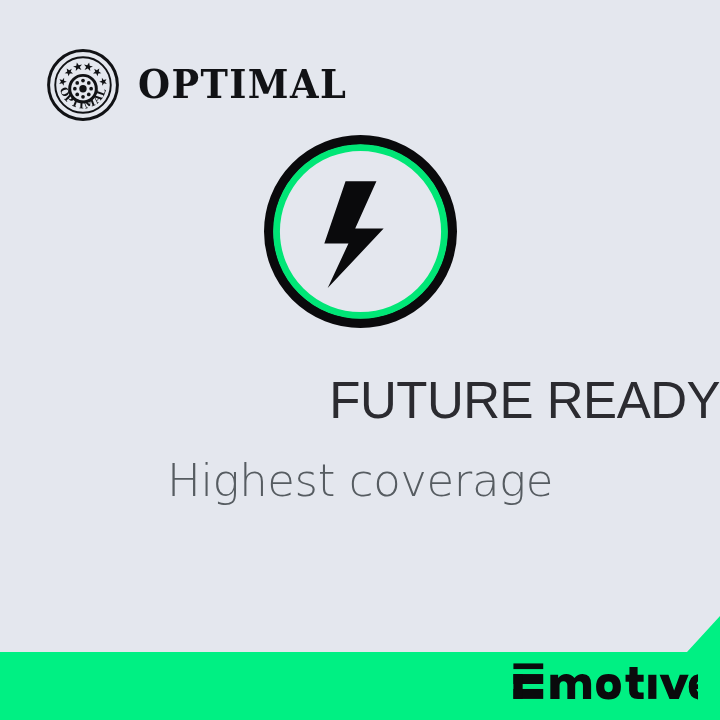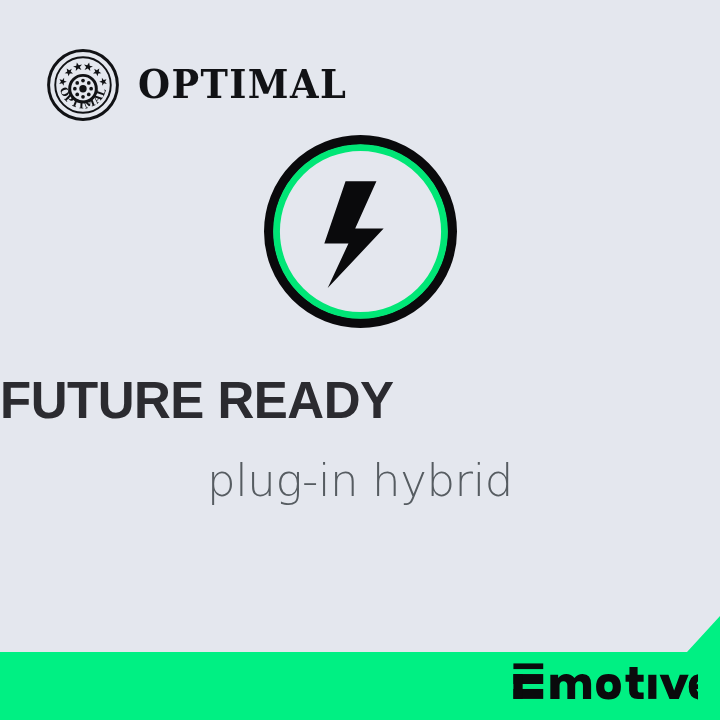--- a/index.html
+++ b/index.html
@@ -59,23 +59,23 @@
     height: 193px;
   }
   #hero-emblem svg { display: block; width: 193px; height: 193px; }
 
   
   #headline {
     position: absolute;
     left: 0;
     top: 374px;
     width: 720px;
-    text-align: left;
+    text-align: right;
     font-family: "Liberation Sans", sans-serif;
-    font-weight: bold;
+    font-weight: normal;
     font-size: 51px;
     line-height: 1.05;
     letter-spacing: -0.5px;
     color: #2B2B30;
     white-space: nowrap;
   }
   #subheadline {
     position: absolute;
     left: 0;
     top: 455px;
@@ -179,21 +179,21 @@
 
       <circle cx="100" cy="100" r="87" fill="none" stroke="#00E676" stroke-width="7"></circle>
 
       <path d="M116.5 48 H84.5 L62.5 112.5 H87.5 L66 158.5 L124 97 H94.5 Z" fill="#0A0A0C"></path>
     </svg>
   </div>
 
   <div id="headline">FUTURE READY</div>
 
   <div id="subheadline">
-    <span class="sub-line">plug-in hybrid</span>
+    <span class="sub-line">Highest coverage</span>
   </div>
 
   <div id="footer-bar">
     <div id="footer-logo">
       <svg viewBox="0 0 262 62" xmlns="http://www.w3.org/2000/svg">
         <g fill="#0A0A0C">
 
           <rect x="2" y="2" width="42" height="8"></rect>
           <rect x="2" y="17" width="42" height="14"></rect>
           <rect x="2" y="38" width="42" height="14"></rect>

